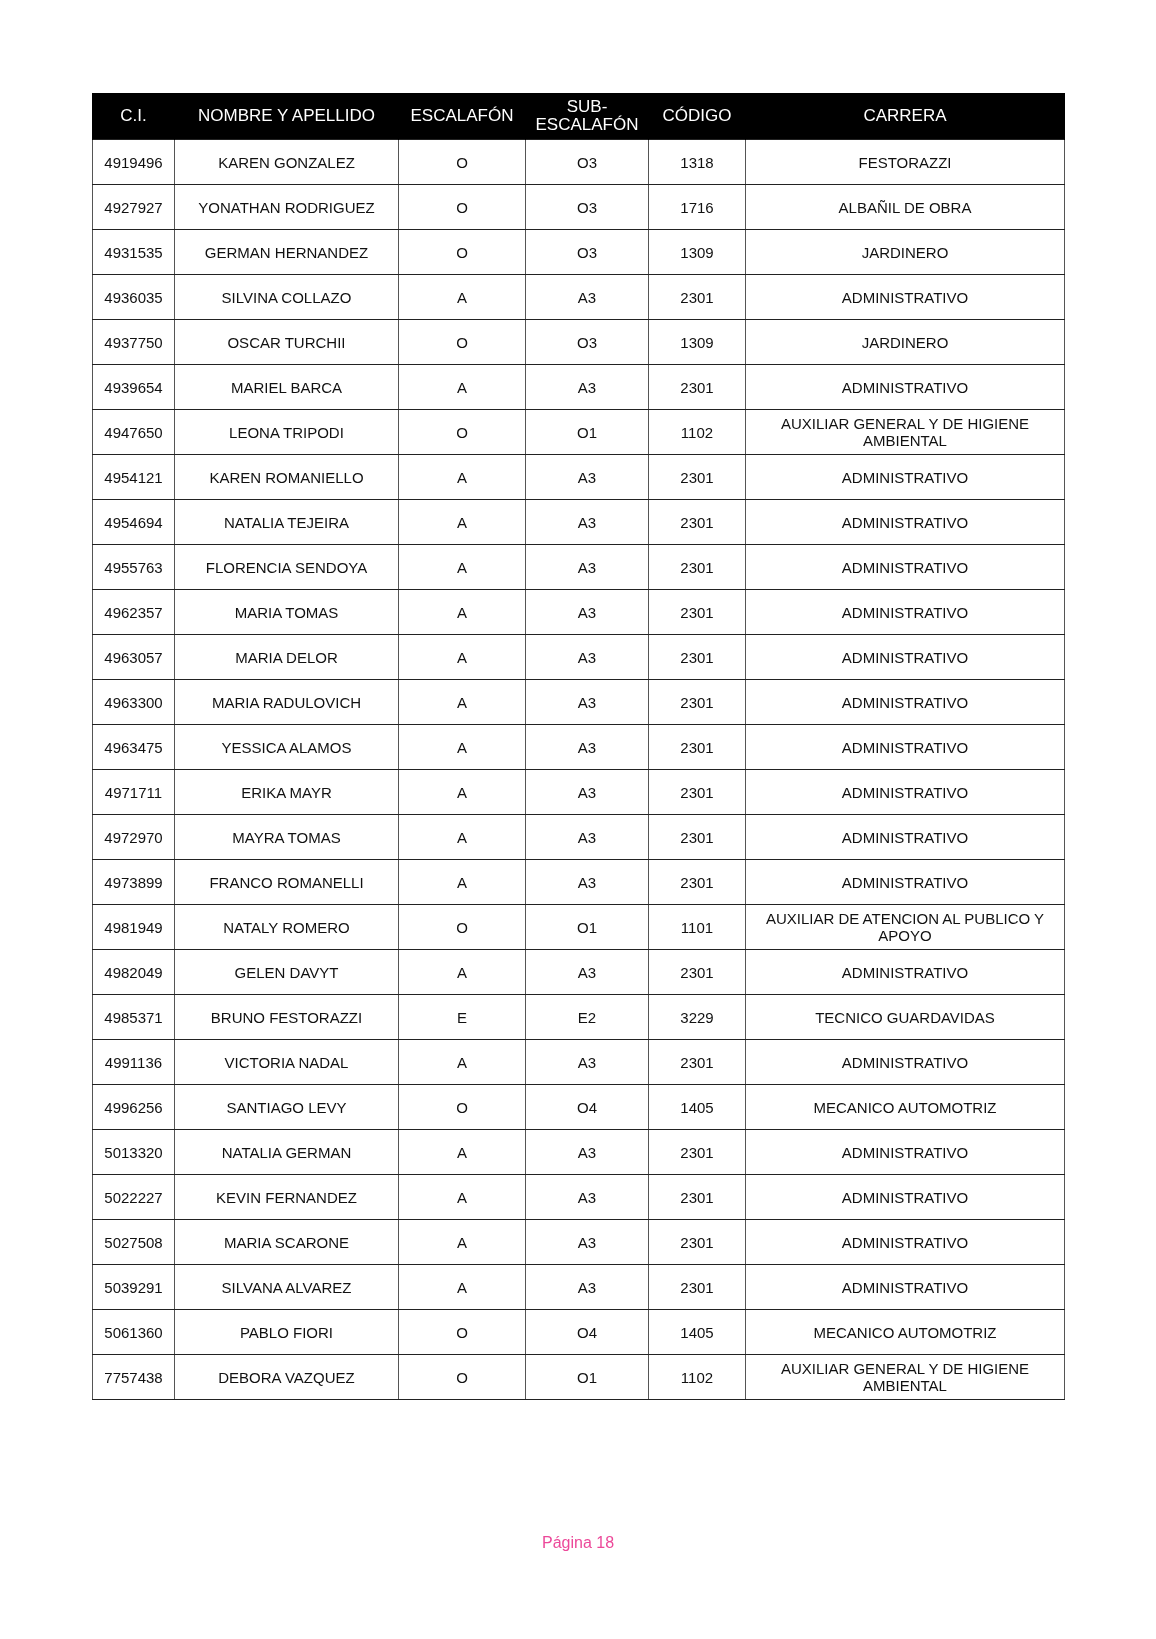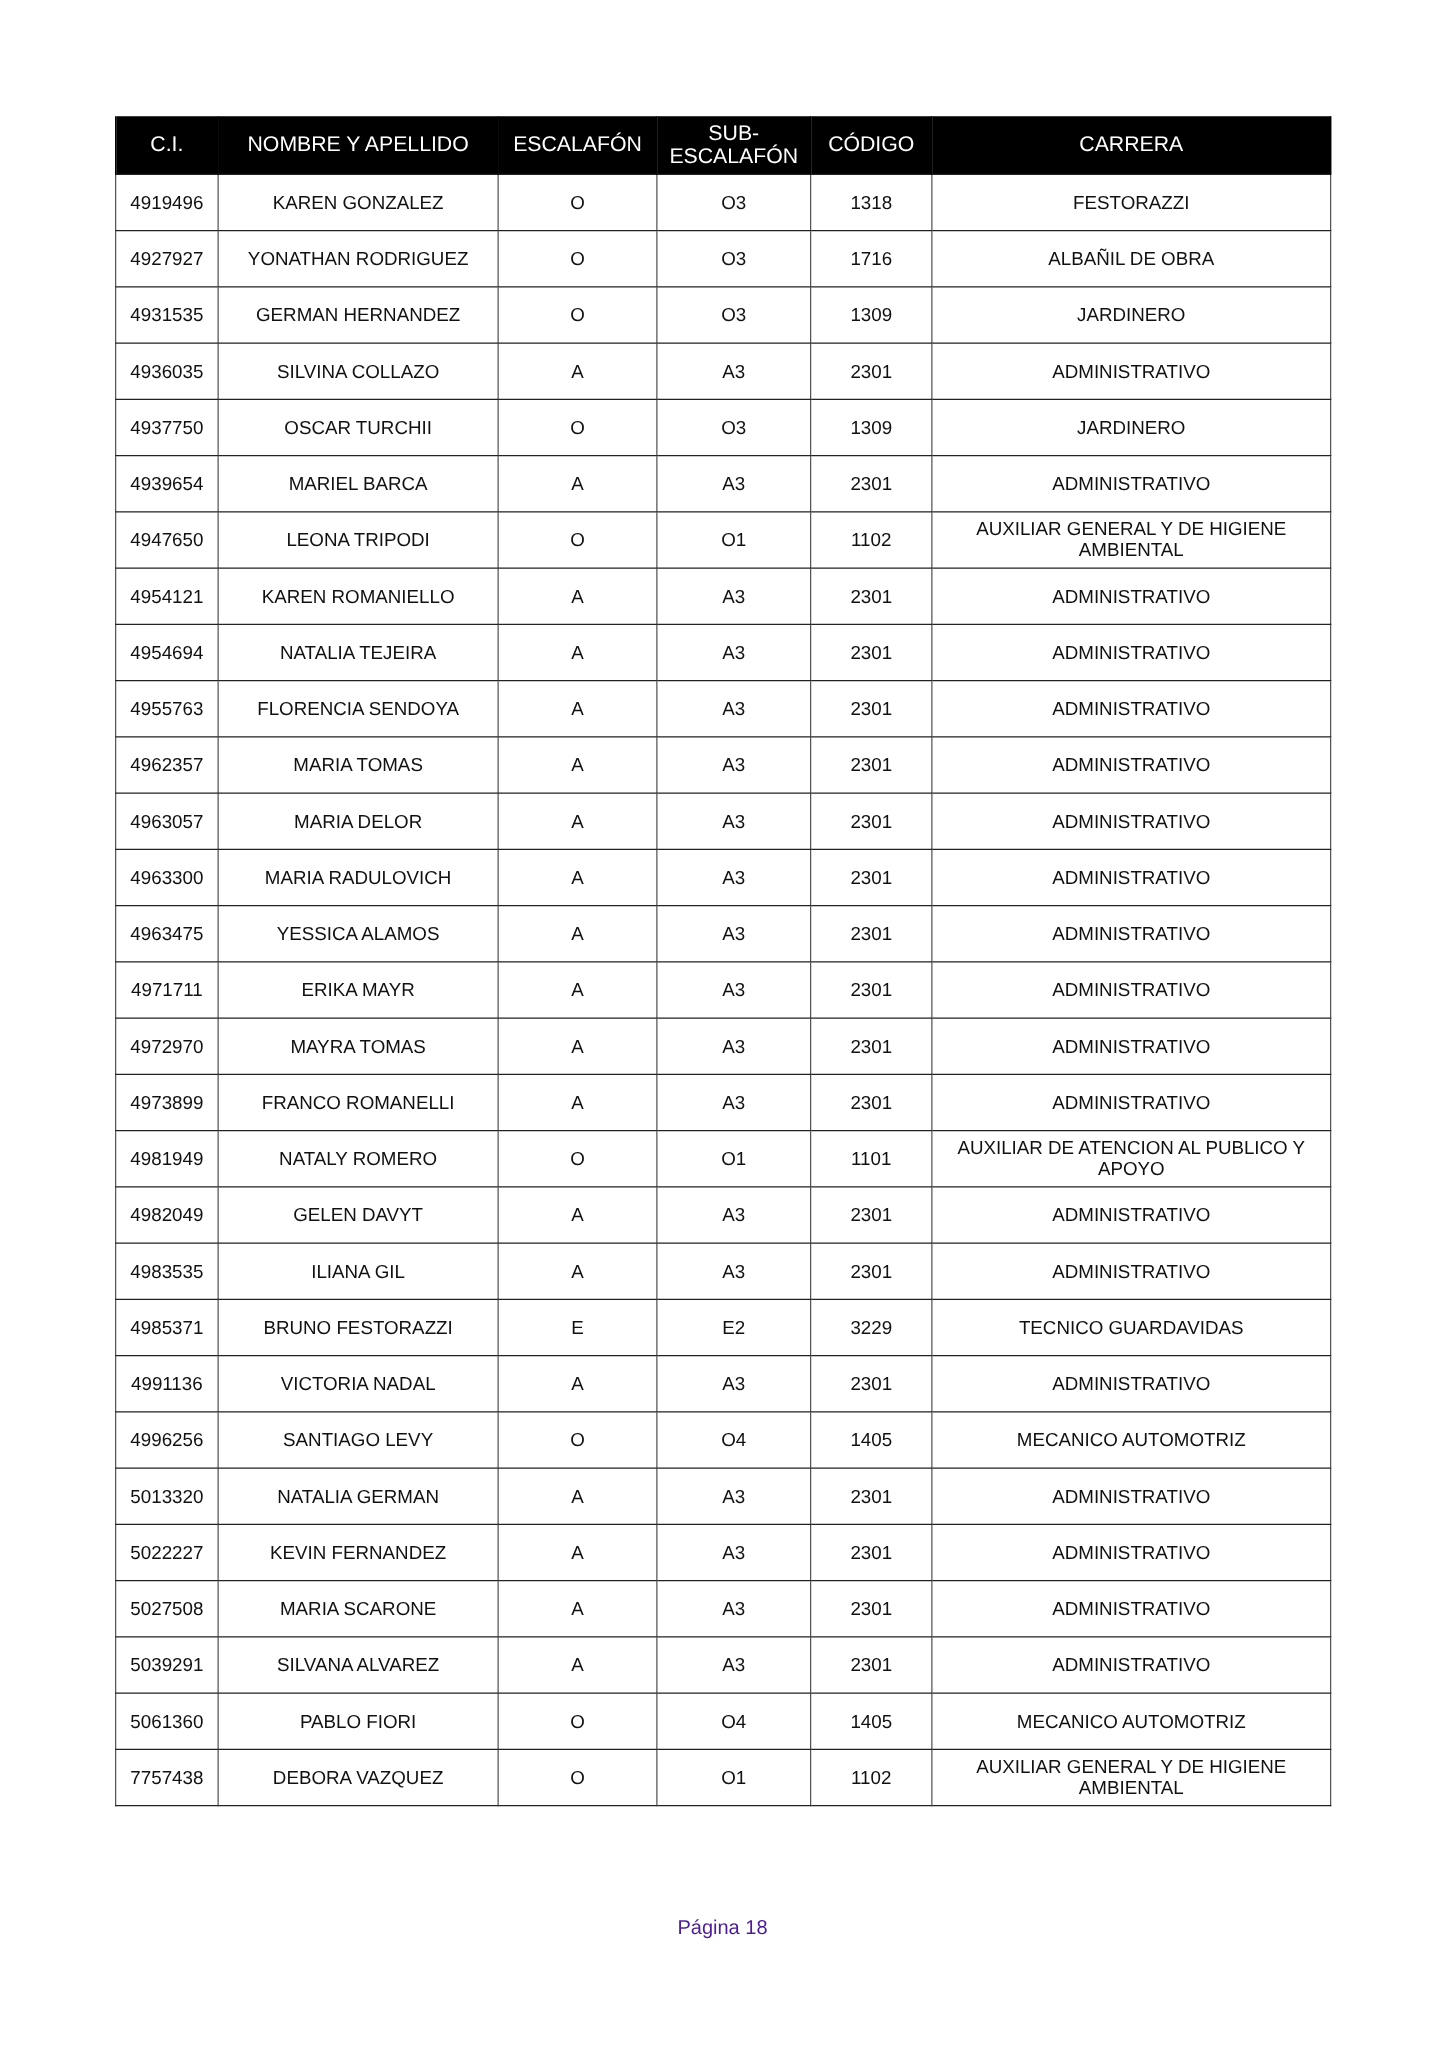--- a/index.html
+++ b/index.html
@@ -16,21 +16,21 @@
     border-left: 1px solid #000; border-right: 1px solid #000; margin-top: 47px;
   }
   table.roster td {
     border: 1.5px solid #555; border-top-color: #222; border-bottom-color: #222;
     height: 44px; padding: 0 4px; font-size: 15px; line-height: 17px;
     text-align: center; vertical-align: middle; color: #111;
   }
   table.roster td.carrera { padding: 0 10px; }
   .footer {
     position: absolute; left: 0; width: 1156px; top: 1534px;
-    text-align: center; font-size: 16px; color: #4c1d95;
+    text-align: center; font-size: 16px; color: #ec4899;
   }
 </style>
 </head>
 <body>
 
 <div class="page">
   <table class="roster">
     <colgroup>
       <col style="width:82px">
       <col style="width:224px">
@@ -199,28 +199,20 @@
         </tr>
         <tr>
           <td>4982049</td>
           <td>GELEN DAVYT</td>
           <td>A</td>
           <td>A3</td>
           <td>2301</td>
           <td class="carrera">ADMINISTRATIVO</td>
         </tr>
         <tr>
-          <td>4983535</td>
-          <td>ILIANA GIL</td>
-          <td>A</td>
-          <td>A3</td>
-          <td>2301</td>
-          <td class="carrera">ADMINISTRATIVO</td>
-        </tr>
-        <tr>
           <td>4985371</td>
           <td>BRUNO FESTORAZZI</td>
           <td>E</td>
           <td>E2</td>
           <td>3229</td>
           <td class="carrera">TECNICO GUARDAVIDAS</td>
         </tr>
         <tr>
           <td>4991136</td>
           <td>VICTORIA NADAL</td>

